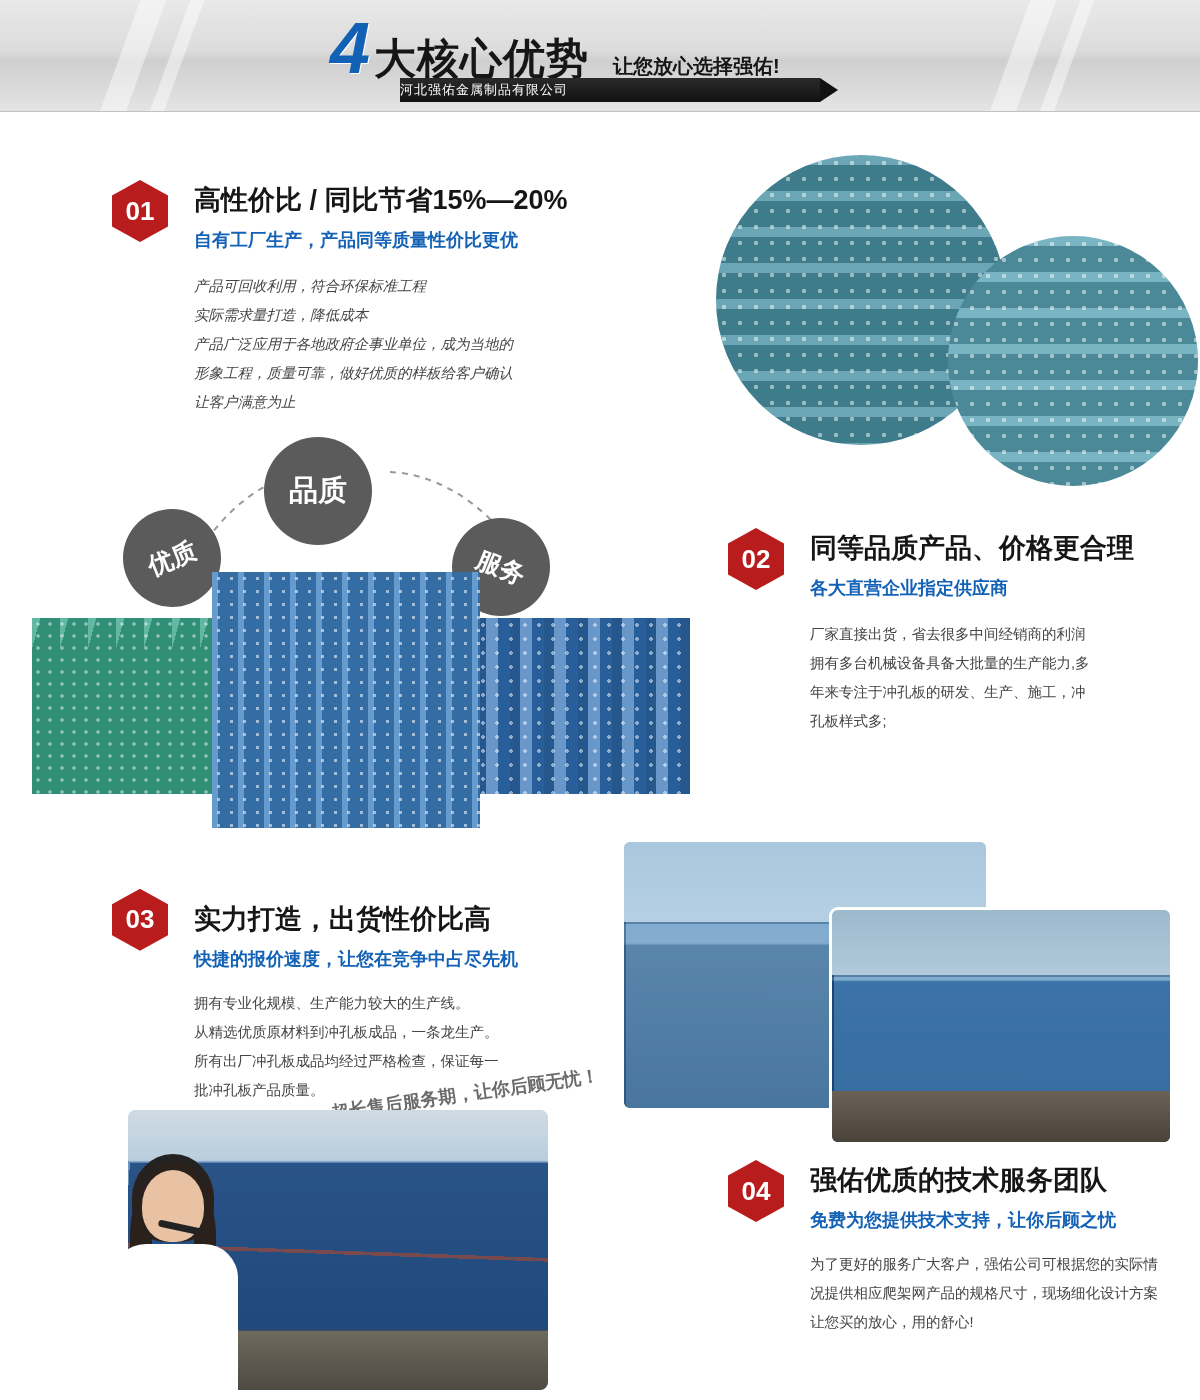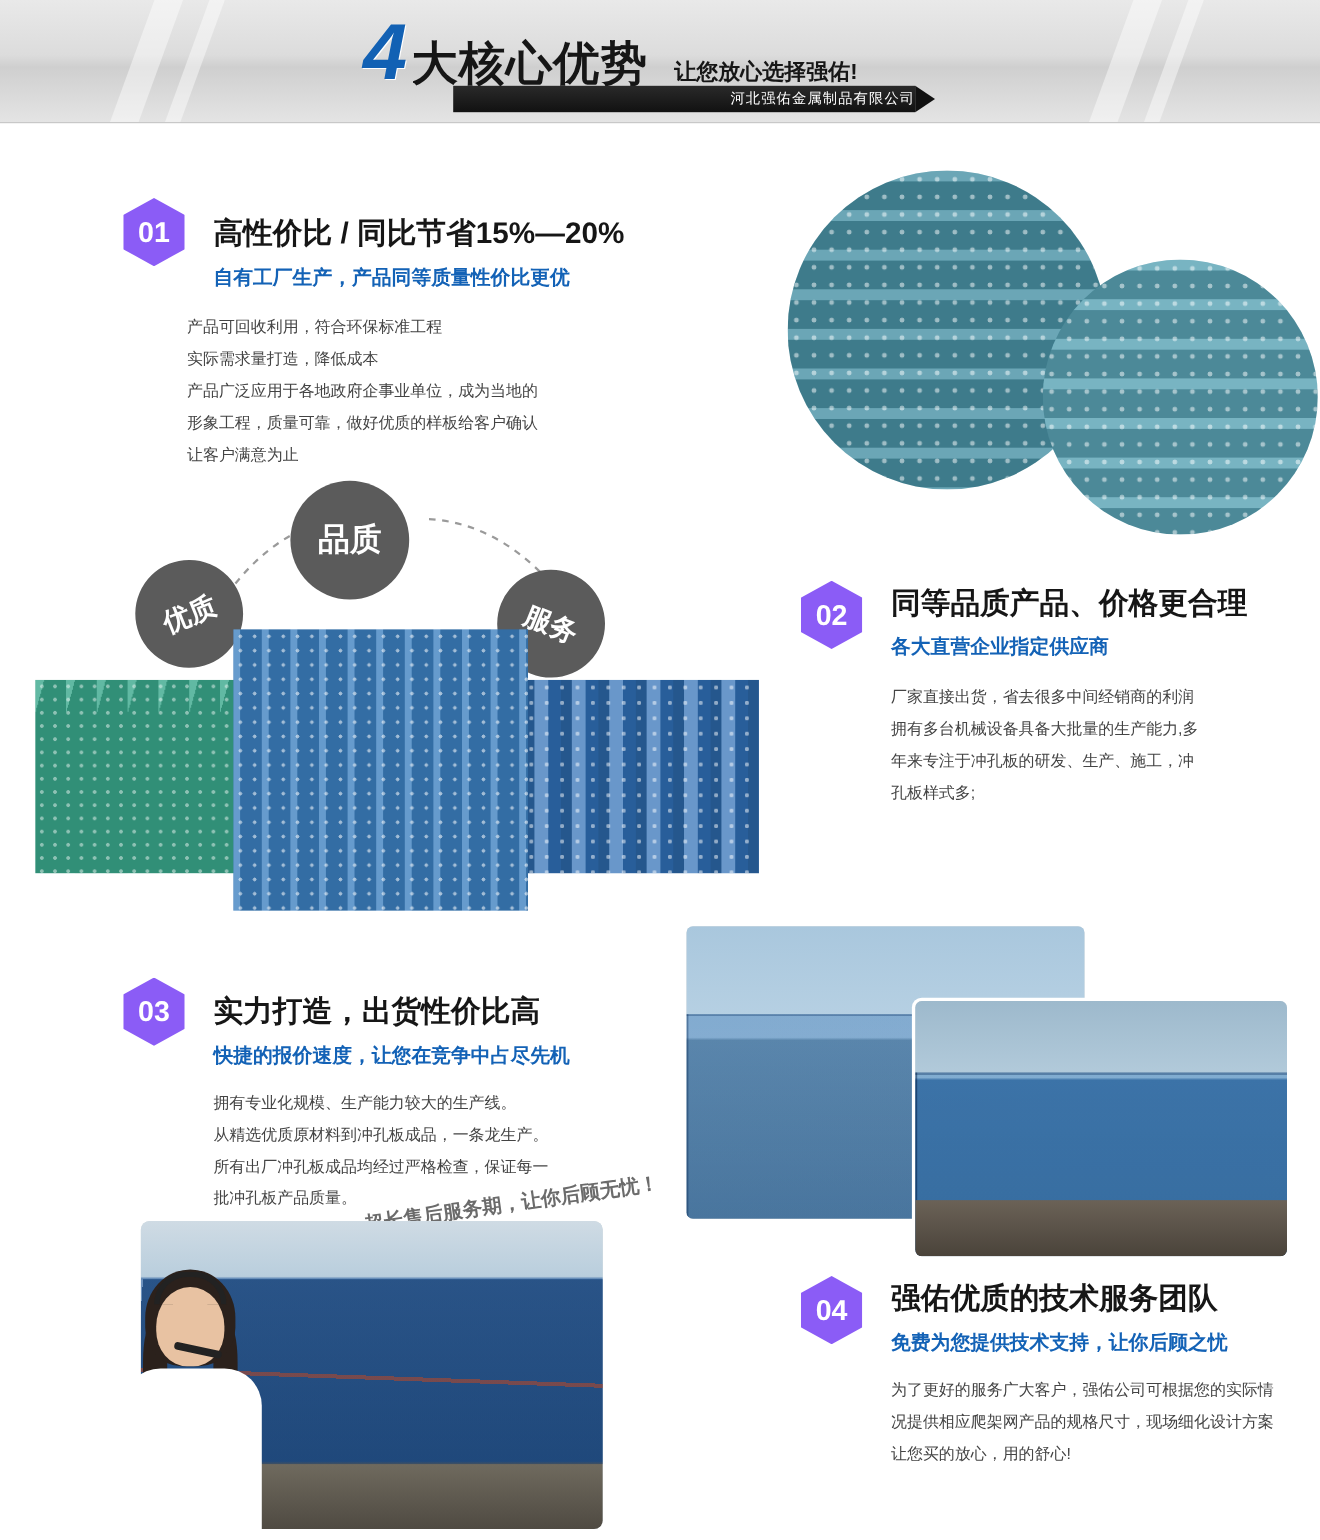--- a/index.html
+++ b/index.html
@@ -35,47 +35,47 @@
   }
   .head-main {
     font-size: 42px; font-weight: bold; color: #161616;
     letter-spacing: 1px; line-height: 1;
   }
   .head-sub {
     font-size: 20px; font-weight: bold; color: #161616;
     margin-left: 24px; line-height: 1;
   }
   .head-ribbon {
-    position: absolute; left: 412px; top: 78px;
+    position: absolute; left: 400px; top: 78px;
     width: 420px; height: 24px;
     background: linear-gradient(to bottom,#2a2a2a,#111111);
     color: #ffffff;
     font-size: 13px;
-    display: flex; align-items: center; justify-content: flex-end;
+    display: flex; align-items: center; justify-content: flex-start;
     letter-spacing: 1px;
   }
   .head-ribbon::after {
     content: ""; position: absolute; right: -18px; top: 0;
     width: 0; height: 0;
     border-top: 12px solid transparent;
     border-bottom: 12px solid transparent;
     border-left: 18px solid #111111;
   }
   .head-stripe {
     position: absolute; top: 0; width: 26px; height: 112px;
     background: rgba(255,255,255,0.45);
     transform: skewX(-20deg);
   }
 
   
   .block { position: absolute; }
 
   .badge {
     width: 56px; height: 62px;
-    background: #8b5cf6;
+    background: #b91c1c;
     clip-path: polygon(50% 0%, 100% 25%, 100% 75%, 50% 100%, 0% 75%, 0% 25%);
     color: #fff; font-size: 26px; font-weight: bold;
     display: flex; align-items: center; justify-content: center;
   }
   .h-title {
     font-size: 27px; font-weight: bold; color: #161616; line-height: 1.2;
     white-space: nowrap;
   }
   .h-sub {
     font-size: 18px; font-weight: bold; color: #1362b6;
@@ -230,26 +230,26 @@
 
     <div class="head-ribbon">
       <span>河北强佑金属制品有限公司</span>
     </div>
   </div>
 </div>
 
 <div class="block" style="left:112px; top:180px;">
   <div style="display:flex; align-items:flex-start;">
     <div class="badge">01</div>
-    <div style="margin-left:26px; padding-top:4px;margin-top:12px;">
+    <div style="margin-left:26px; padding-top:4px;">
       <div class="h-title">高性价比 / 同比节省15%—20%</div>
       <div class="h-sub">自有工厂生产，产品同等质量性价比更优</div>
     </div>
   </div>
-  <div class="body-text" style="margin-left:58px; margin-top:20px;">
+  <div class="body-text" style="margin-left:82px; margin-top:20px;font-style:italic;">
     <div>产品可回收利用，符合环保标准工程</div>
     <div>实际需求量打造，降低成本</div>
     <div>产品广泛应用于各地政府企事业单位，成为当地的</div>
     <div>形象工程，质量可靠，做好优质的样板给客户确认</div>
     <div>让客户满意为止</div>
   </div>
 </div>
 
 <div class="photo rnd" style="left:716px; top:155px; width:290px; height:290px;">
   <div class="tex-perf-teal"></div>

